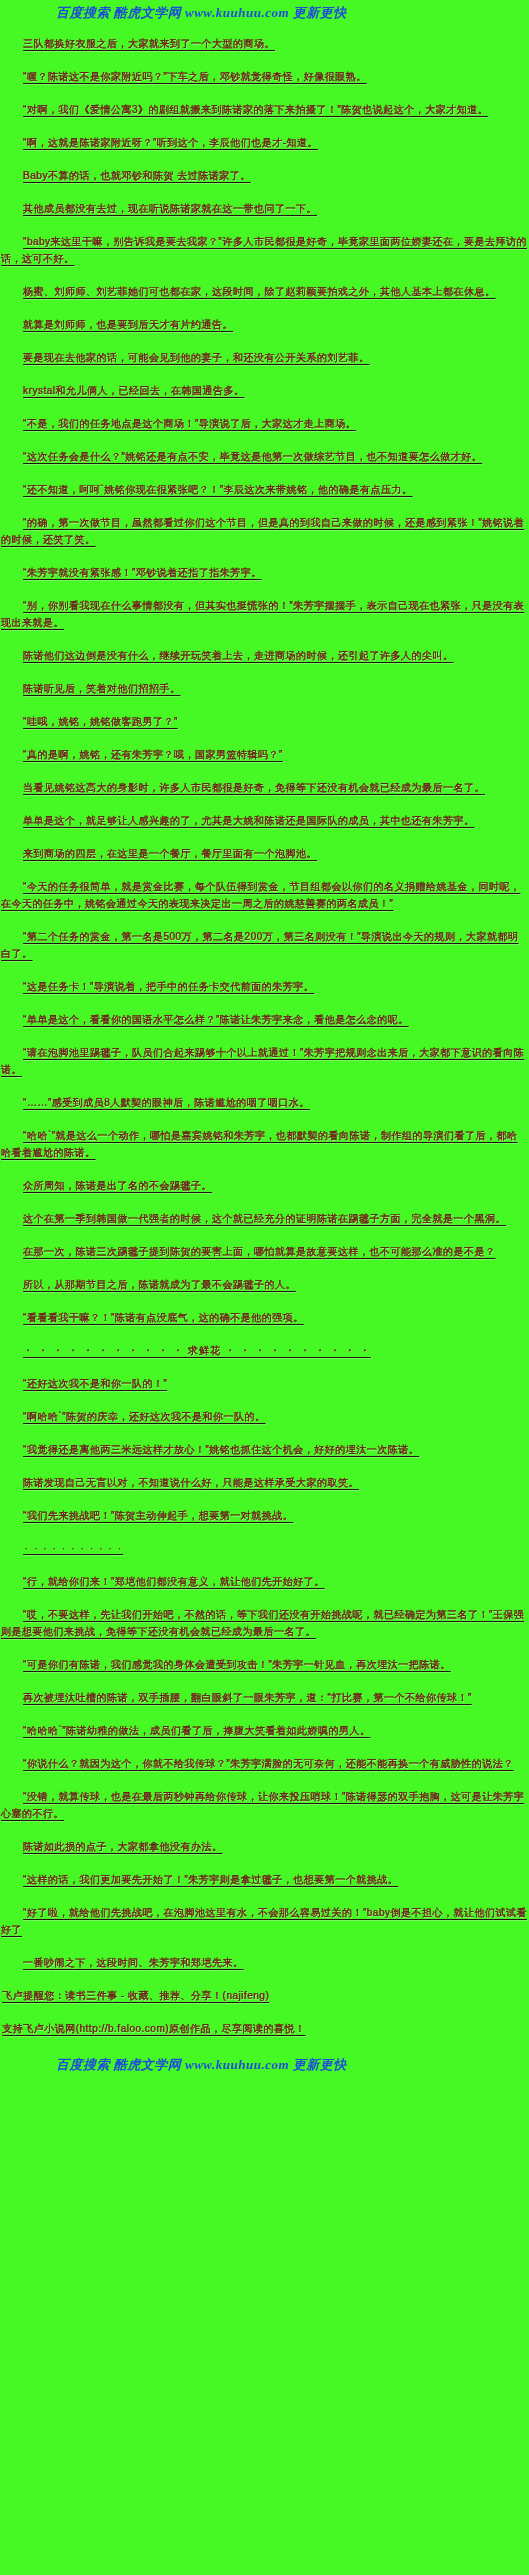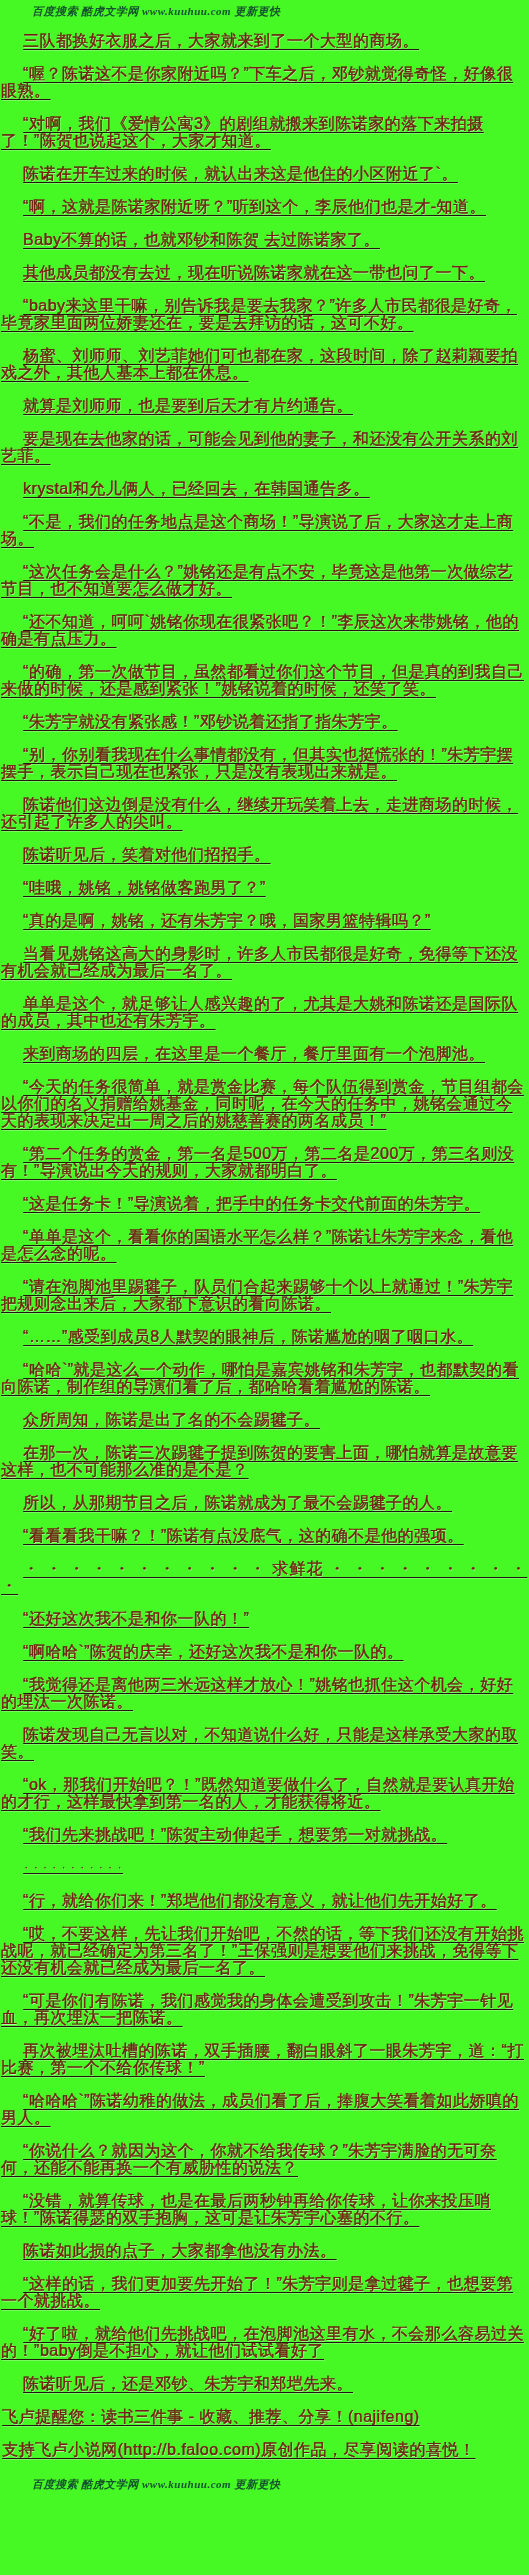--- a/index.html
+++ b/index.html
@@ -7,29 +7,30 @@
     background: #46f824;
     width: 529px;
     min-height: 2576px;
     font-family: "Liberation Sans", sans-serif;
   }
   .page { padding: 2.2px 0 7.6px 0; }
   .brand {
     font-family: "Liberation Serif", serif;
     font-weight: bold;
     font-style: italic;
-    font-size: 11px;
-    color: #14532d;
+    font-size: 13px;
+    color: #1d4ed8;
     padding: 2.2px 0 0 32px;
     letter-spacing: 0.5px;
+    margin-left: 24px;
   }
   .brand.footer { margin-top: 16.4px; }
   .body-wrap { margin-top: 13px; }
   p.para {
-    font-size: 16px;
+    font-size: 10px;
     line-height: 17px;
     margin: 0 1.1px 16px 1.1px;
     color: #7b2013;
     text-shadow: 0.5px 0.5px 0 rgba(255,255,255,0.55);
     -webkit-text-stroke: 0.2px #5c120b;
     text-decoration: underline;
     text-decoration-color: #23150f;
     text-underline-offset: 2.7px;
     text-indent: 22px;
     letter-spacing: 0.5px;
@@ -42,21 +43,20 @@
 </head>
 <body>
 
 <div class="page">
   <div class="brand">百度搜索 酷虎文学网 www.kuuhuu.com 更新更快</div>
 
   <div class="body-wrap">
       <p class="para normal">三队都换好衣服之后，大家就来到了一个大型的商场。</p>
       <p class="para normal">“喔？陈诺这不是你家附近吗？”下车之后，邓钞就觉得奇怪，好像很眼熟。</p>
       <p class="para normal">“对啊，我们《爱情公寓3》的剧组就搬来到陈诺家的落下来拍摄了！”陈贺也说起这个，大家才知道。</p>
-      <p class="para normal">陈诺在开车过来的时候，就认出来这是他住的小区附近了`。</p>
       <p class="para normal">“啊，这就是陈诺家附近呀？”听到这个，李辰他们也是才-知道。</p>
       <p class="para normal">Baby不算的话，也就邓钞和陈贺 去过陈诺家了。</p>
       <p class="para normal">其他成员都没有去过，现在听说陈诺家就在这一带也问了一下。</p>
       <p class="para normal">“baby来这里干嘛，别告诉我是要去我家？”许多人市民都很是好奇，毕竟家里面两位娇妻还在，要是去拜访的话，这可不好。</p>
       <p class="para normal">杨蜜、刘师师、刘艺菲她们可也都在家，这段时间，除了赵莉颖要拍戏之外，其他人基本上都在休息。</p>
       <p class="para normal">就算是刘师师，也是要到后天才有片约通告。</p>
       <p class="para normal">要是现在去他家的话，可能会见到他的妻子，和还没有公开关系的刘艺菲。</p>
       <p class="para normal">krystal和允儿俩人，已经回去，在韩国通告多。</p>
       <p class="para normal">“不是，我们的任务地点是这个商场！”导演说了后，大家这才走上商场。</p>
       <p class="para normal">“这次任务会是什么？”姚铭还是有点不安，毕竟这是他第一次做综艺节目，也不知道要怎么做才好。</p>
@@ -72,41 +72,41 @@
       <p class="para normal">单单是这个，就足够让人感兴趣的了，尤其是大姚和陈诺还是国际队的成员，其中也还有朱芳宇。</p>
       <p class="para normal">来到商场的四层，在这里是一个餐厅，餐厅里面有一个泡脚池。</p>
       <p class="para normal">“今天的任务很简单，就是赏金比赛，每个队伍得到赏金，节目组都会以你们的名义捐赠给姚基金，同时呢，在今天的任务中，姚铭会通过今天的表现来决定出一周之后的姚慈善赛的两名成员！”</p>
       <p class="para normal">“第二个任务的赏金，第一名是500万，第二名是200万，第三名则没有！”导演说出今天的规则，大家就都明白了。</p>
       <p class="para normal">“这是任务卡！”导演说着，把手中的任务卡交代前面的朱芳宇。</p>
       <p class="para normal">“单单是这个，看看你的国语水平怎么样？”陈诺让朱芳宇来念，看他是怎么念的呢。</p>
       <p class="para normal">“请在泡脚池里踢毽子，队员们合起来踢够十个以上就通过！”朱芳宇把规则念出来后，大家都下意识的看向陈诺。</p>
       <p class="para normal">“……”感受到成员8人默契的眼神后，陈诺尴尬的咽了咽口水。</p>
       <p class="para normal">“哈哈`”就是这么一个动作，哪怕是嘉宾姚铭和朱芳宇，也都默契的看向陈诺，制作组的导演们看了后，都哈哈看着尴尬的陈诺。</p>
       <p class="para normal">众所周知，陈诺是出了名的不会踢毽子。</p>
+      <p class="para normal">这个在第一季到韩国做一代强者的时候，这个就已经充分的证明陈诺在踢毽子方面，完全就是一个黑洞。</p>
       <p class="para normal">在那一次，陈诺三次踢毽子提到陈贺的要害上面，哪怕就算是故意要这样，也不可能那么准的是不是？</p>
       <p class="para normal">所以，从那期节目之后，陈诺就成为了最不会踢毽子的人。</p>
       <p class="para normal">“看看看我干嘛？！”陈诺有点没底气，这的确不是他的强项。</p>
       <p class="para divider">・ ・ ・ ・ ・ ・ ・ ・ ・ ・ ・ 求鲜花 ・ ・ ・ ・ ・ ・ ・ ・ ・ ・</p>
       <p class="para normal">“还好这次我不是和你一队的！”</p>
       <p class="para normal">“啊哈哈`”陈贺的庆幸，还好这次我不是和你一队的。</p>
       <p class="para normal">“我觉得还是离他两三米远这样才放心！”姚铭也抓住这个机会，好好的埋汰一次陈诺。</p>
       <p class="para normal">陈诺发现自己无言以对，不知道说什么好，只能是这样承受大家的取笑。</p>
-      <p class="para normal">“ok，那我们开始吧？！”既然知道要做什么了，自然就是要认真开始的才行，这样最快拿到第一名的人，才能获得将近。</p>
       <p class="para normal">“我们先来挑战吧！”陈贺主动伸起手，想要第一对就挑战。</p>
       <p class="para divider-dots">・ ・ ・ ・ ・ ・ ・ ・ ・ ・ ・</p>
       <p class="para normal">“行，就给你们来！”郑垲他们都没有意义，就让他们先开始好了。</p>
       <p class="para normal">“哎，不要这样，先让我们开始吧，不然的话，等下我们还没有开始挑战呢，就已经确定为第三名了！”王保强则是想要他们来挑战，免得等下还没有机会就已经成为最后一名了。</p>
       <p class="para normal">“可是你们有陈诺，我们感觉我的身体会遭受到攻击！”朱芳宇一针见血，再次埋汰一把陈诺。</p>
       <p class="para normal">再次被埋汰吐槽的陈诺，双手插腰，翻白眼斜了一眼朱芳宇，道：“打比赛，第一个不给你传球！”</p>
       <p class="para normal">“哈哈哈`”陈诺幼稚的做法，成员们看了后，捧腹大笑看着如此娇嗔的男人。</p>
       <p class="para normal">“你说什么？就因为这个，你就不给我传球？”朱芳宇满脸的无可奈何，还能不能再换一个有威胁性的说法？</p>
       <p class="para normal">“没错，就算传球，也是在最后两秒钟再给你传球，让你来投压哨球！”陈诺得瑟的双手抱胸，这可是让朱芳宇心塞的不行。</p>
       <p class="para normal">陈诺如此损的点子，大家都拿他没有办法。</p>
       <p class="para normal">“这样的话，我们更加要先开始了！”朱芳宇则是拿过毽子，也想要第一个就挑战。</p>
       <p class="para normal">“好了啦，就给他们先挑战吧，在泡脚池这里有水，不会那么容易过关的！”baby倒是不担心，就让他们试试看好了</p>
-      <p class="para normal">陈诺听见后，还是邓钞、朱芳宇和郑垲先来。</p>
+      <p class="para normal">一番吵闹之下，这段时间、朱芳宇和郑垲先来。</p>
       <p class="para notice">飞卢提醒您：读书三件事 - 收藏、推荐、分享！(najifeng)</p>
       <p class="para notice">支持飞卢小说网(http://b.faloo.com)原创作品，尽享阅读的喜悦！</p>
     </div>
 
   <div class="brand footer">百度搜索 酷虎文学网 www.kuuhuu.com 更新更快</div>
 </div>
 
 
 </body></html>

